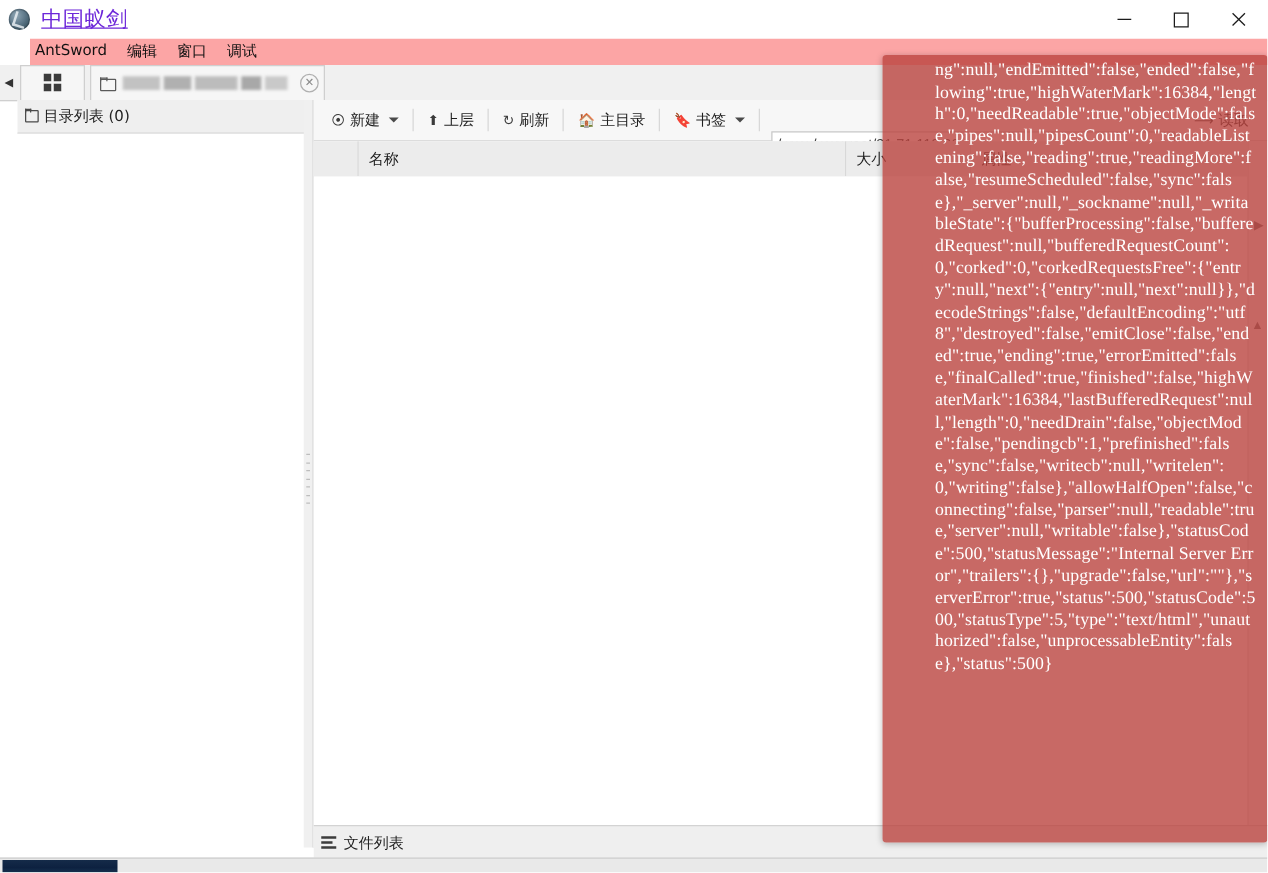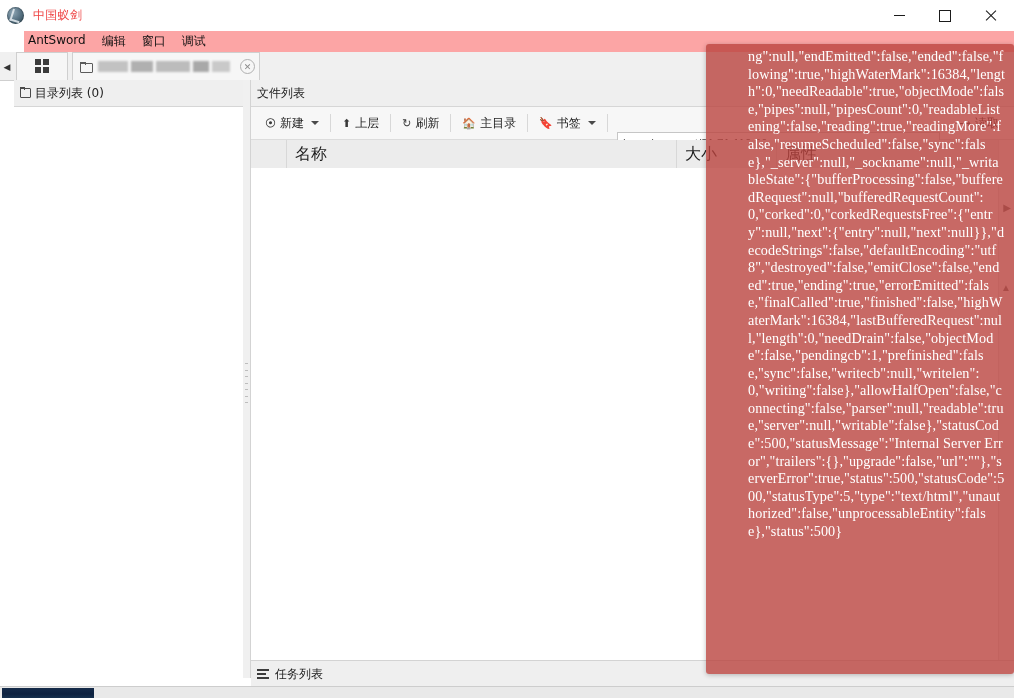--- a/index.html
+++ b/index.html
@@ -34,22 +34,23 @@
   .app-icon::after {
     content: "";
     position: absolute; left: 4px; top: 3px;
     width: 8px; height: 10px;
     border-left: 2px solid #e8eef2;
     border-bottom: 2px solid #e8eef2;
     transform: rotate(18deg);
     opacity: .85;
   }
   .app-title {
-    font-size: 12px; color: #ef4444; letter-spacing: .3px;
-    font-family: "DejaVu Sans", "Liberation Sans", sans-serif;
+    font-size: 17px; color: #6d28d9; letter-spacing: .3px;
+    font-family: "DejaVu Sans", "Liberation Sans", sans-serif;
+    text-decoration: underline;
   }
   .win-buttons { margin-left: auto; display: flex; height: 31px; }
   .win-btn {
     width: 46px; height: 31px;
     display: flex; align-items: center; justify-content: center;
     color: #1b1b1b;
   }
   .wb-min { width: 11px; height: 1px; background: #1b1b1b; display: block; }
   .wb-max { width: 10px; height: 10px; border: 1px solid #1b1b1b; display: block; }
   .wb-close { position: relative; width: 12px; height: 12px; display: block; }
@@ -223,21 +224,21 @@
     display: flex; align-items: center; gap: 4px;
     font-size: 12px; color: #1f1f1f; white-space: nowrap;
     font-family: "DejaVu Sans", "Liberation Sans", sans-serif;
   }
 
   
   .fl-table { flex: 1 1 auto; position: relative; background: #fff; overflow: hidden; }
   .fl-thead {
     display: flex; height: 28px; background: #ececec;
     border-bottom: 1px solid #d2d2d2;
-    font-size: 16px; color: #1c1c1c;
+    font-size: 12px; color: #1c1c1c;
     font-family: "DejaVu Sans", "Liberation Sans", sans-serif;
   }
   .th {
     display: flex; align-items: center; padding: 0 8px;
     border-right: 1px solid #d8d8d8;
     background: #ececec;
     box-sizing: border-box;
   }
   .th.c-check { width: 36px; }
   .th.c-name  { width: 390px; }
@@ -369,24 +370,20 @@
         <i></i>
         <i></i>
         <i></i>
         <i></i>
         <i></i>
     </span>
   </div>
 
   <div class="right-panel">
 
-    <div class="fl-head">
-      <span class="doc-ic"></span>
-      <span>文件列表</span>
-    </div>
 
     <div class="fl-toolbar">
       <div class="tb-btn">
         <span class="tb-ic">⦿</span>
         <span>新建</span>
         <span class="tb-caret"></span>
       </div>
       <div class="tb-sep"></div>
       <div class="tb-btn">
         <span class="tb-ic">⬆</span>
@@ -430,21 +427,21 @@
       </div>
     </div>
   </div>
 
   <div class="tasklist">
     <span class="task-ic">
         <i></i>
         <i></i>
         <i></i>
       </span>
-    <span>任务列表</span>
+    <span>文件列表</span>
   </div>
 
   <div class="error-overlay">
     <span class="msg">ng":null,"endEmitted":false,"ended":false,"flowing":true,"highWaterMark":16384,"length":0,"needReadable":true,"objectMode":false,"pipes":null,"pipesCount":0,"readableListening":false,"reading":true,"readingMore":false,"resumeScheduled":false,"sync":false},"_server":null,"_sockname":null,"_writableState":{"bufferProcessing":false,"bufferedRequest":null,"bufferedRequestCount":0,"corked":0,"corkedRequestsFree":{"entry":null,"next":{"entry":null,"next":null}},"decodeStrings":false,"defaultEncoding":"utf8","destroyed":false,"emitClose":false,"ended":true,"ending":true,"errorEmitted":false,"finalCalled":true,"finished":false,"highWaterMark":16384,"lastBufferedRequest":null,"length":0,"needDrain":false,"objectMode":false,"pendingcb":1,"prefinished":false,"sync":false,"writecb":null,"writelen":0,"writing":false},"allowHalfOpen":false,"connecting":false,"parser":null,"readable":true,"server":null,"writable":false},"statusCode":500,"statusMessage":"Internal Server Error","trailers":{},"upgrade":false,"url":""},"serverError":true,"status":500,"statusCode":500,"statusType":5,"type":"text/html","unauthorized":false,"unprocessableEntity":false},"status":500}</span>
   </div>
 
   <div class="statusbar">
     <div class="status-progress"></div>
   </div>
 

